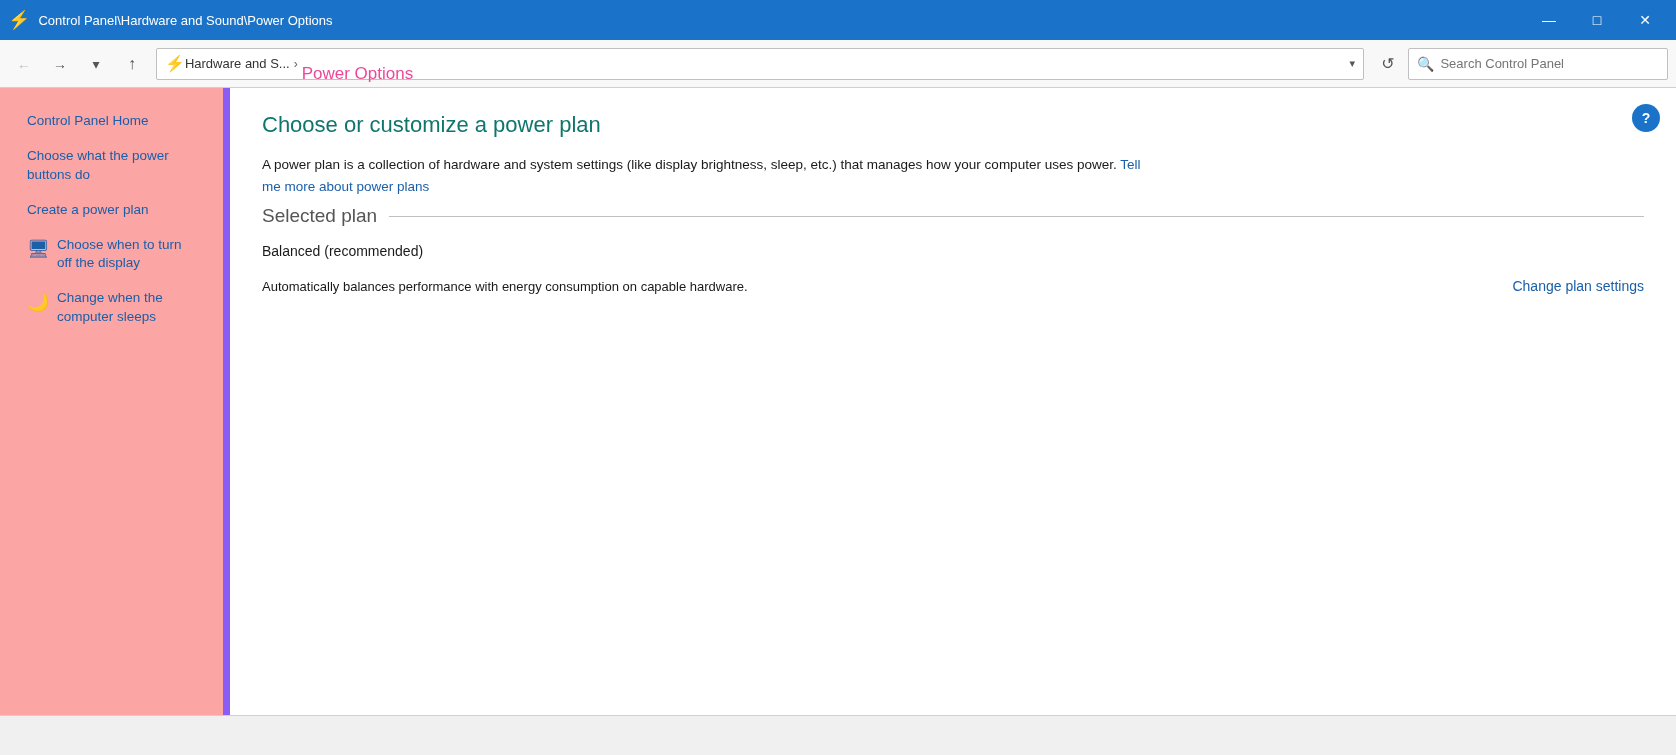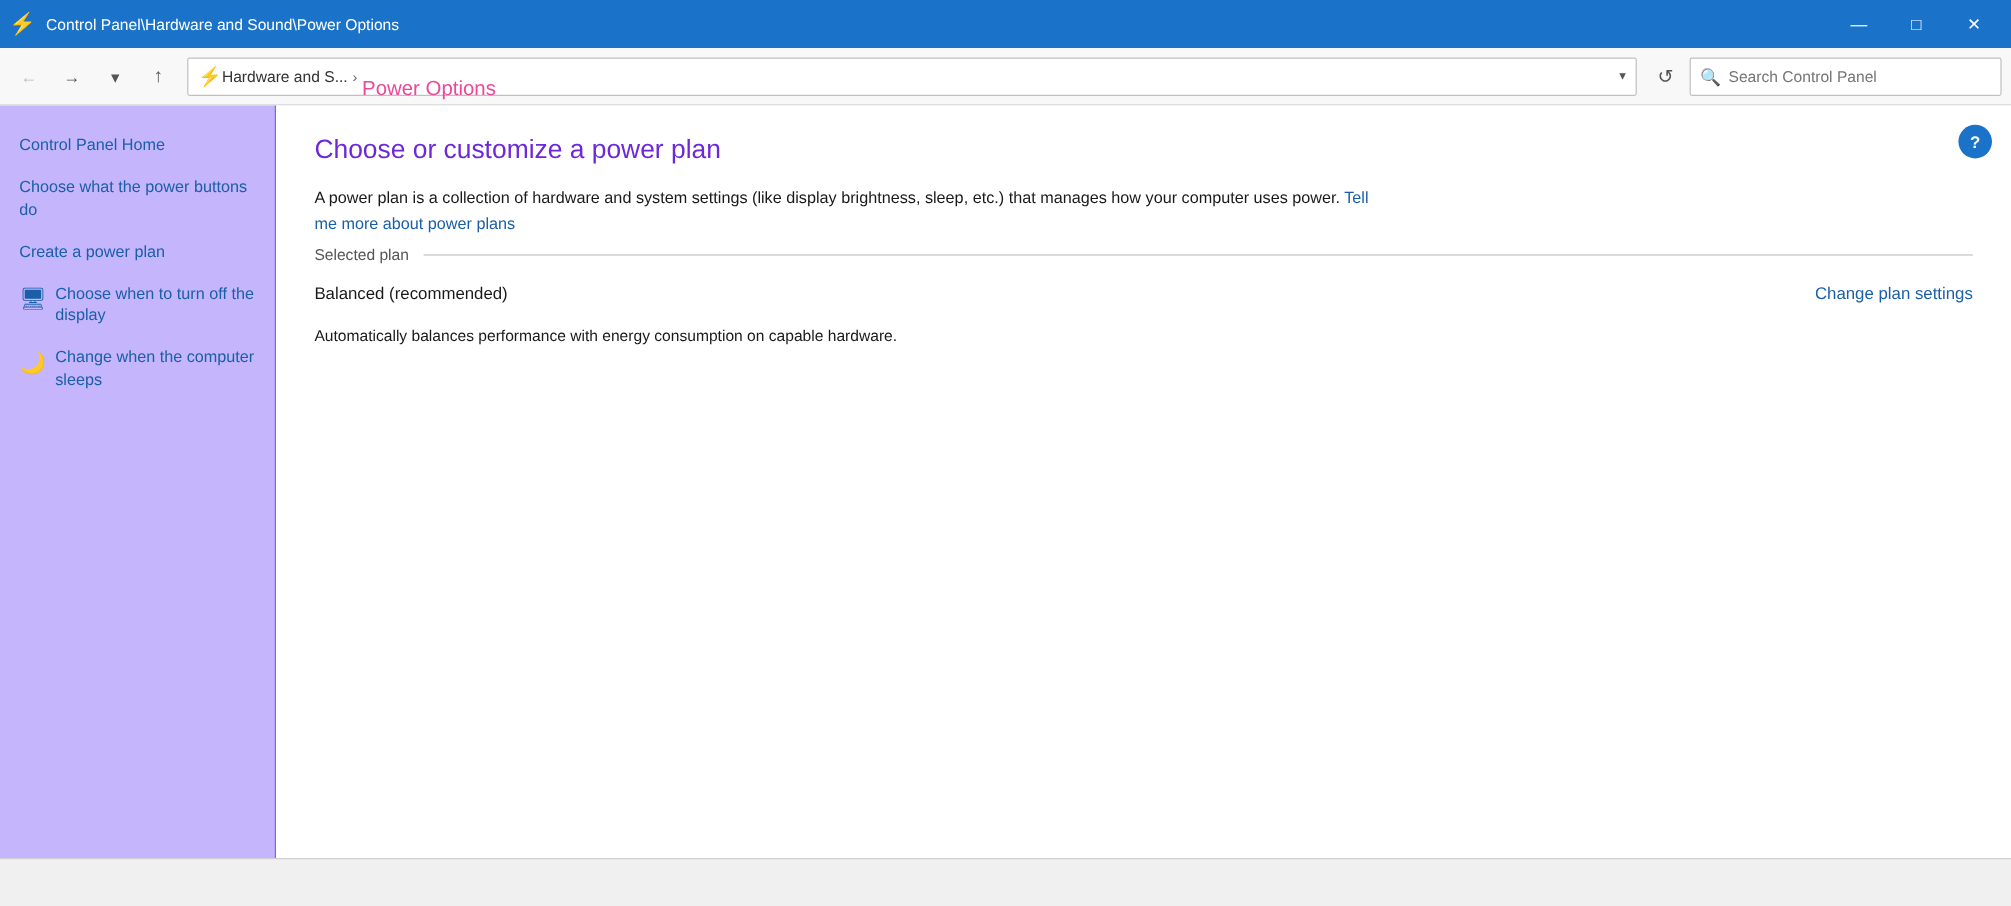--- a/index.html
+++ b/index.html
@@ -141,23 +141,23 @@
     .main-layout {
       display: flex;
       height: calc(755px - 40px - 48px - 40px);
       background: white;
     }
 
     
     .sidebar {
       width: 230px;
       min-width: 230px;
-      background: #c4b5fd;
-      border-right: 1px solid #8b5cf6;
-      padding: 16px 0;
+      background: #fca5a5;
+      border-right: 7px solid #8b5cf6;
+      padding: 16px 11px;
     }
     .sidebar-item {
       padding: 8px 16px;
       color: #1a5fa8;
       cursor: pointer;
       font-size: 13.5px;
       line-height: 1.4;
       display: flex;
       align-items: flex-start;
       gap: 8px;
@@ -170,21 +170,21 @@
 
     
     .content-area {
       flex: 1;
       padding: 24px 32px;
       background: white;
       position: relative;
     }
     .page-title {
       font-size: 22px;
-      color: #6d28d9;
+      color: #0f766e;
       font-weight: 300;
       margin-bottom: 16px;
     }
     .description {
       font-size: 13.5px;
       color: #1a1a1a;
       line-height: 1.6;
       max-width: 900px;
     }
     .description a {
@@ -193,32 +193,32 @@
     }
 
     .selected-plan-section {
       margin-top: 8px;
     }
     .selected-plan-header {
       display: flex;
       align-items: center;
       gap: 12px;
       color: #555;
-      font-size: 13px;
+      font-size: 19px;
       margin-bottom: 16px;
     }
     .selected-plan-line {
       flex: 1;
       height: 1px;
       background: #c0c0c0;
     }
 
     .plan-row {
       display: flex;
-      align-items: flex-start;
+      align-items: flex-end;
       justify-content: space-between;
       margin-top: 4px;
     }
     .plan-name {
       font-size: 14px;
       color: #1a1a1a;
       font-weight: 500;
     }
     .plan-description {
       font-size: 13px;

